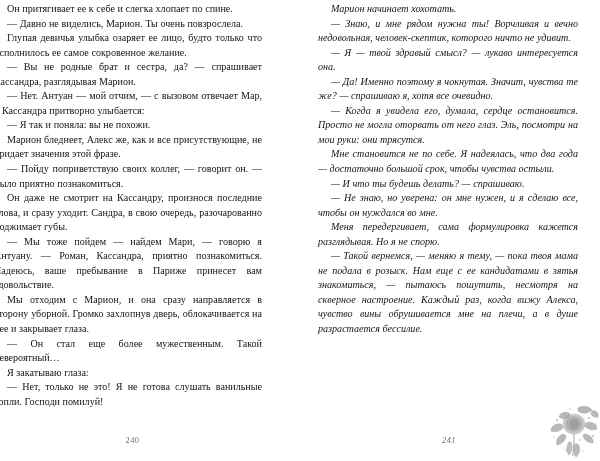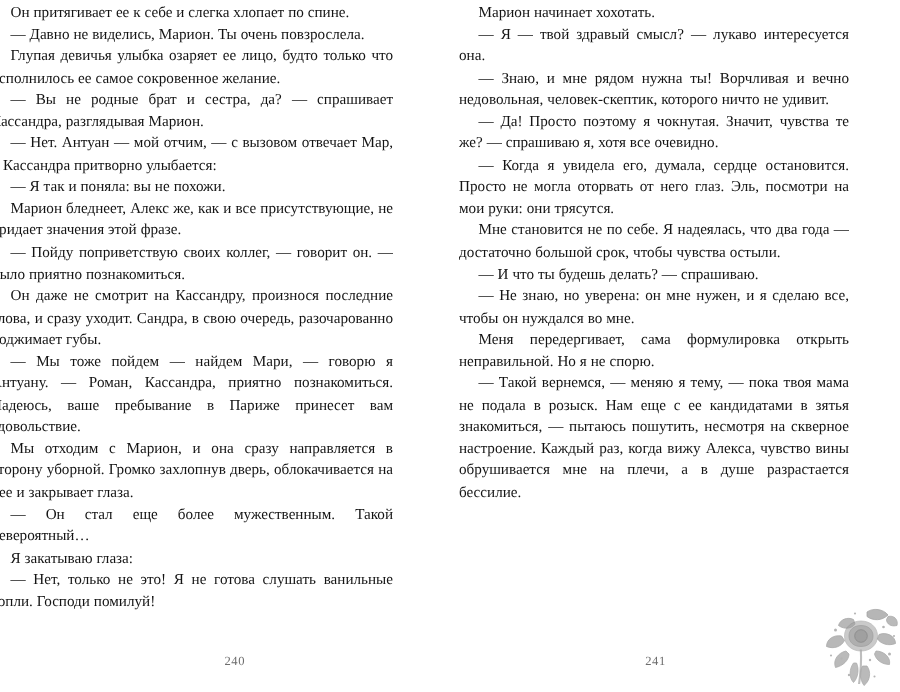--- a/index.html
+++ b/index.html
@@ -20,21 +20,21 @@
     height: 461px;
     background: #ffffff;
   }
   .page {
     position: absolute;
     top: 0;
     height: 461px;
     box-sizing: border-box;
   }
   .page-left  { left: 0px;   width: 285px; }
-  .page-right { left: 288px; width: 300px; }
+  .page-right { left: 300px; width: 300px; font-style: italic; }
 
   .textblock {
     position: absolute;
     top: 2px;
     font-size: 10.1px;
     line-height: 14.55px;
     text-align: justify;
     text-justify: inter-word;
     color: #141414;
     -webkit-font-smoothing: antialiased;
@@ -55,21 +55,21 @@
     word-spacing: 0.1px;
   }
   .folio {
     position: absolute;
     top: 436px;
     font-size: 8.4px;
     color: #6d6d6d;
     letter-spacing: 0.4px;
     text-align: center;
   }
-  .page-left .folio  { left: 0px;  width: 265px; margin-left: 24px; }
+  .page-left .folio  { left: 0px;  width: 265px; }
   .page-right .folio { left: 18px; width: 262px; }
 
   .ornament {
     position: absolute;
     left: 548px;
     top: 404px;
     width: 52px;
     height: 56px;
     opacity: 0.85;
   }
@@ -96,28 +96,28 @@
       <p>— Он стал еще более мужественным. Такой невероятный…</p>
       <p>Я закатываю глаза:</p>
       <p>— Нет, только не это! Я не готова слушать ванильные сопли. Господи помилуй!</p>
     </div>
     <div class="folio">240</div>
   </div>
 
   <div class="page page-right">
     <div class="textblock">
       <p>Марион начинает хохотать.</p>
+      <p>— Знаю, и мне рядом нужна ты! Ворчливая и вечно недовольная, человек-скептик, которого ничто не удивит.</p>
       <p>— Я — твой здравый смысл? — лукаво интересуется она.</p>
-      <p>— Знаю, и мне рядом нужна ты! Ворчливая и вечно недовольная, человек-скептик, которого ничто не удивит.</p>
-      <p>— Да! Просто поэтому я чокнутая. Значит, чувства те же? — спрашиваю я, хотя все очевидно.</p>
+      <p>— Да! Именно поэтому я чокнутая. Значит, чувства те же? — спрашиваю я, хотя все очевидно.</p>
       <p>— Когда я увидела его, думала, сердце остановится. Просто не могла оторвать от него глаз. Эль, посмотри на мои руки: они трясутся.</p>
       <p>Мне становится не по себе. Я надеялась, что два года — достаточно большой срок, чтобы чувства остыли.</p>
       <p>— И что ты будешь делать? — спрашиваю.</p>
       <p>— Не знаю, но уверена: он мне нужен, и я сделаю все, чтобы он нуждался во мне.</p>
-      <p>Меня передергивает, сама формулировка открыть неправильной. Но я не спорю.</p>
+      <p>Меня передергивает, сама формулировка кажется разглядывая. Но я не спорю.</p>
       <p>— Такой вернемся, — меняю я тему, — пока твоя мама не подала в розыск. Нам еще с ее кандидатами в зятья знакомиться, — пытаюсь пошутить, несмотря на скверное настроение. Каждый раз, когда вижу Алекса, чувство вины обрушивается мне на плечи, а в душе разрастается бессилие.</p>
     </div>
     <div class="folio">241</div>
   </div>
 
   <div class="ornament">
     <svg viewBox="0 0 52 56" xmlns="http://www.w3.org/2000/svg">
       <g fill="#8d8d8d" stroke="#6f6f6f" stroke-width="0.5">
 
         <path d="M30 4 C34 1 41 2 44 6 C40 10 34 10 30 7 Z" opacity="0.75"></path>

